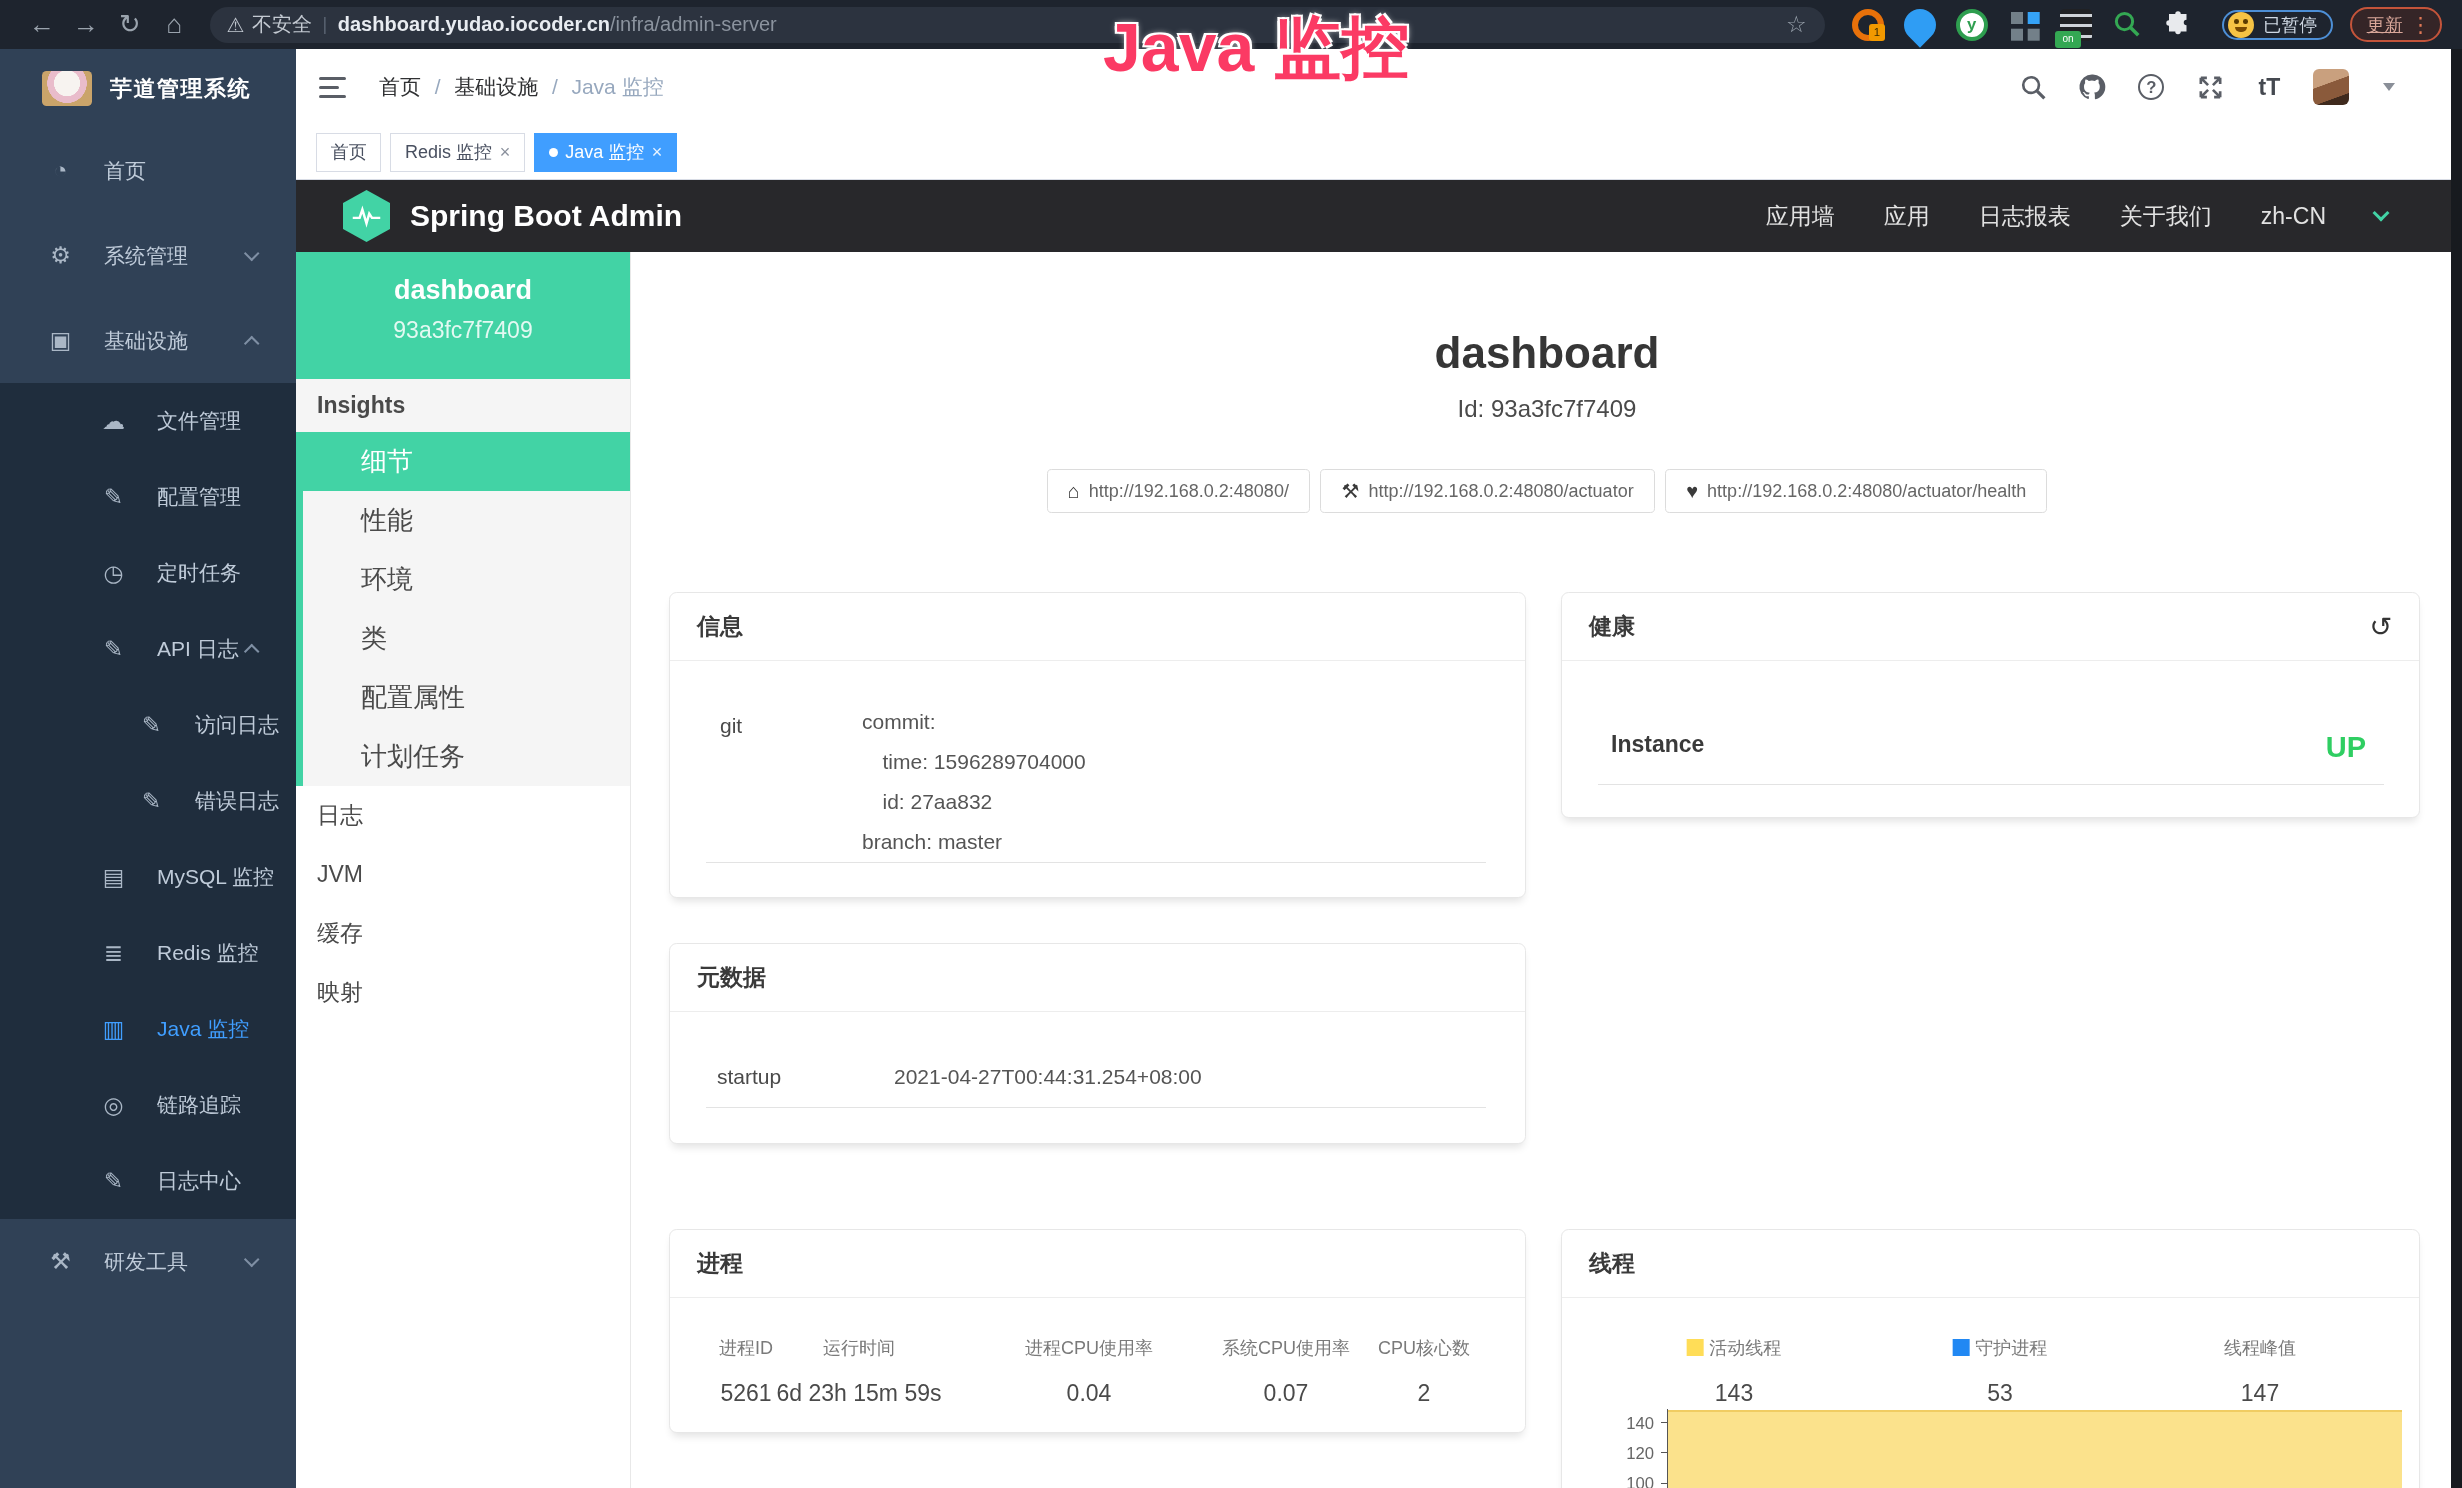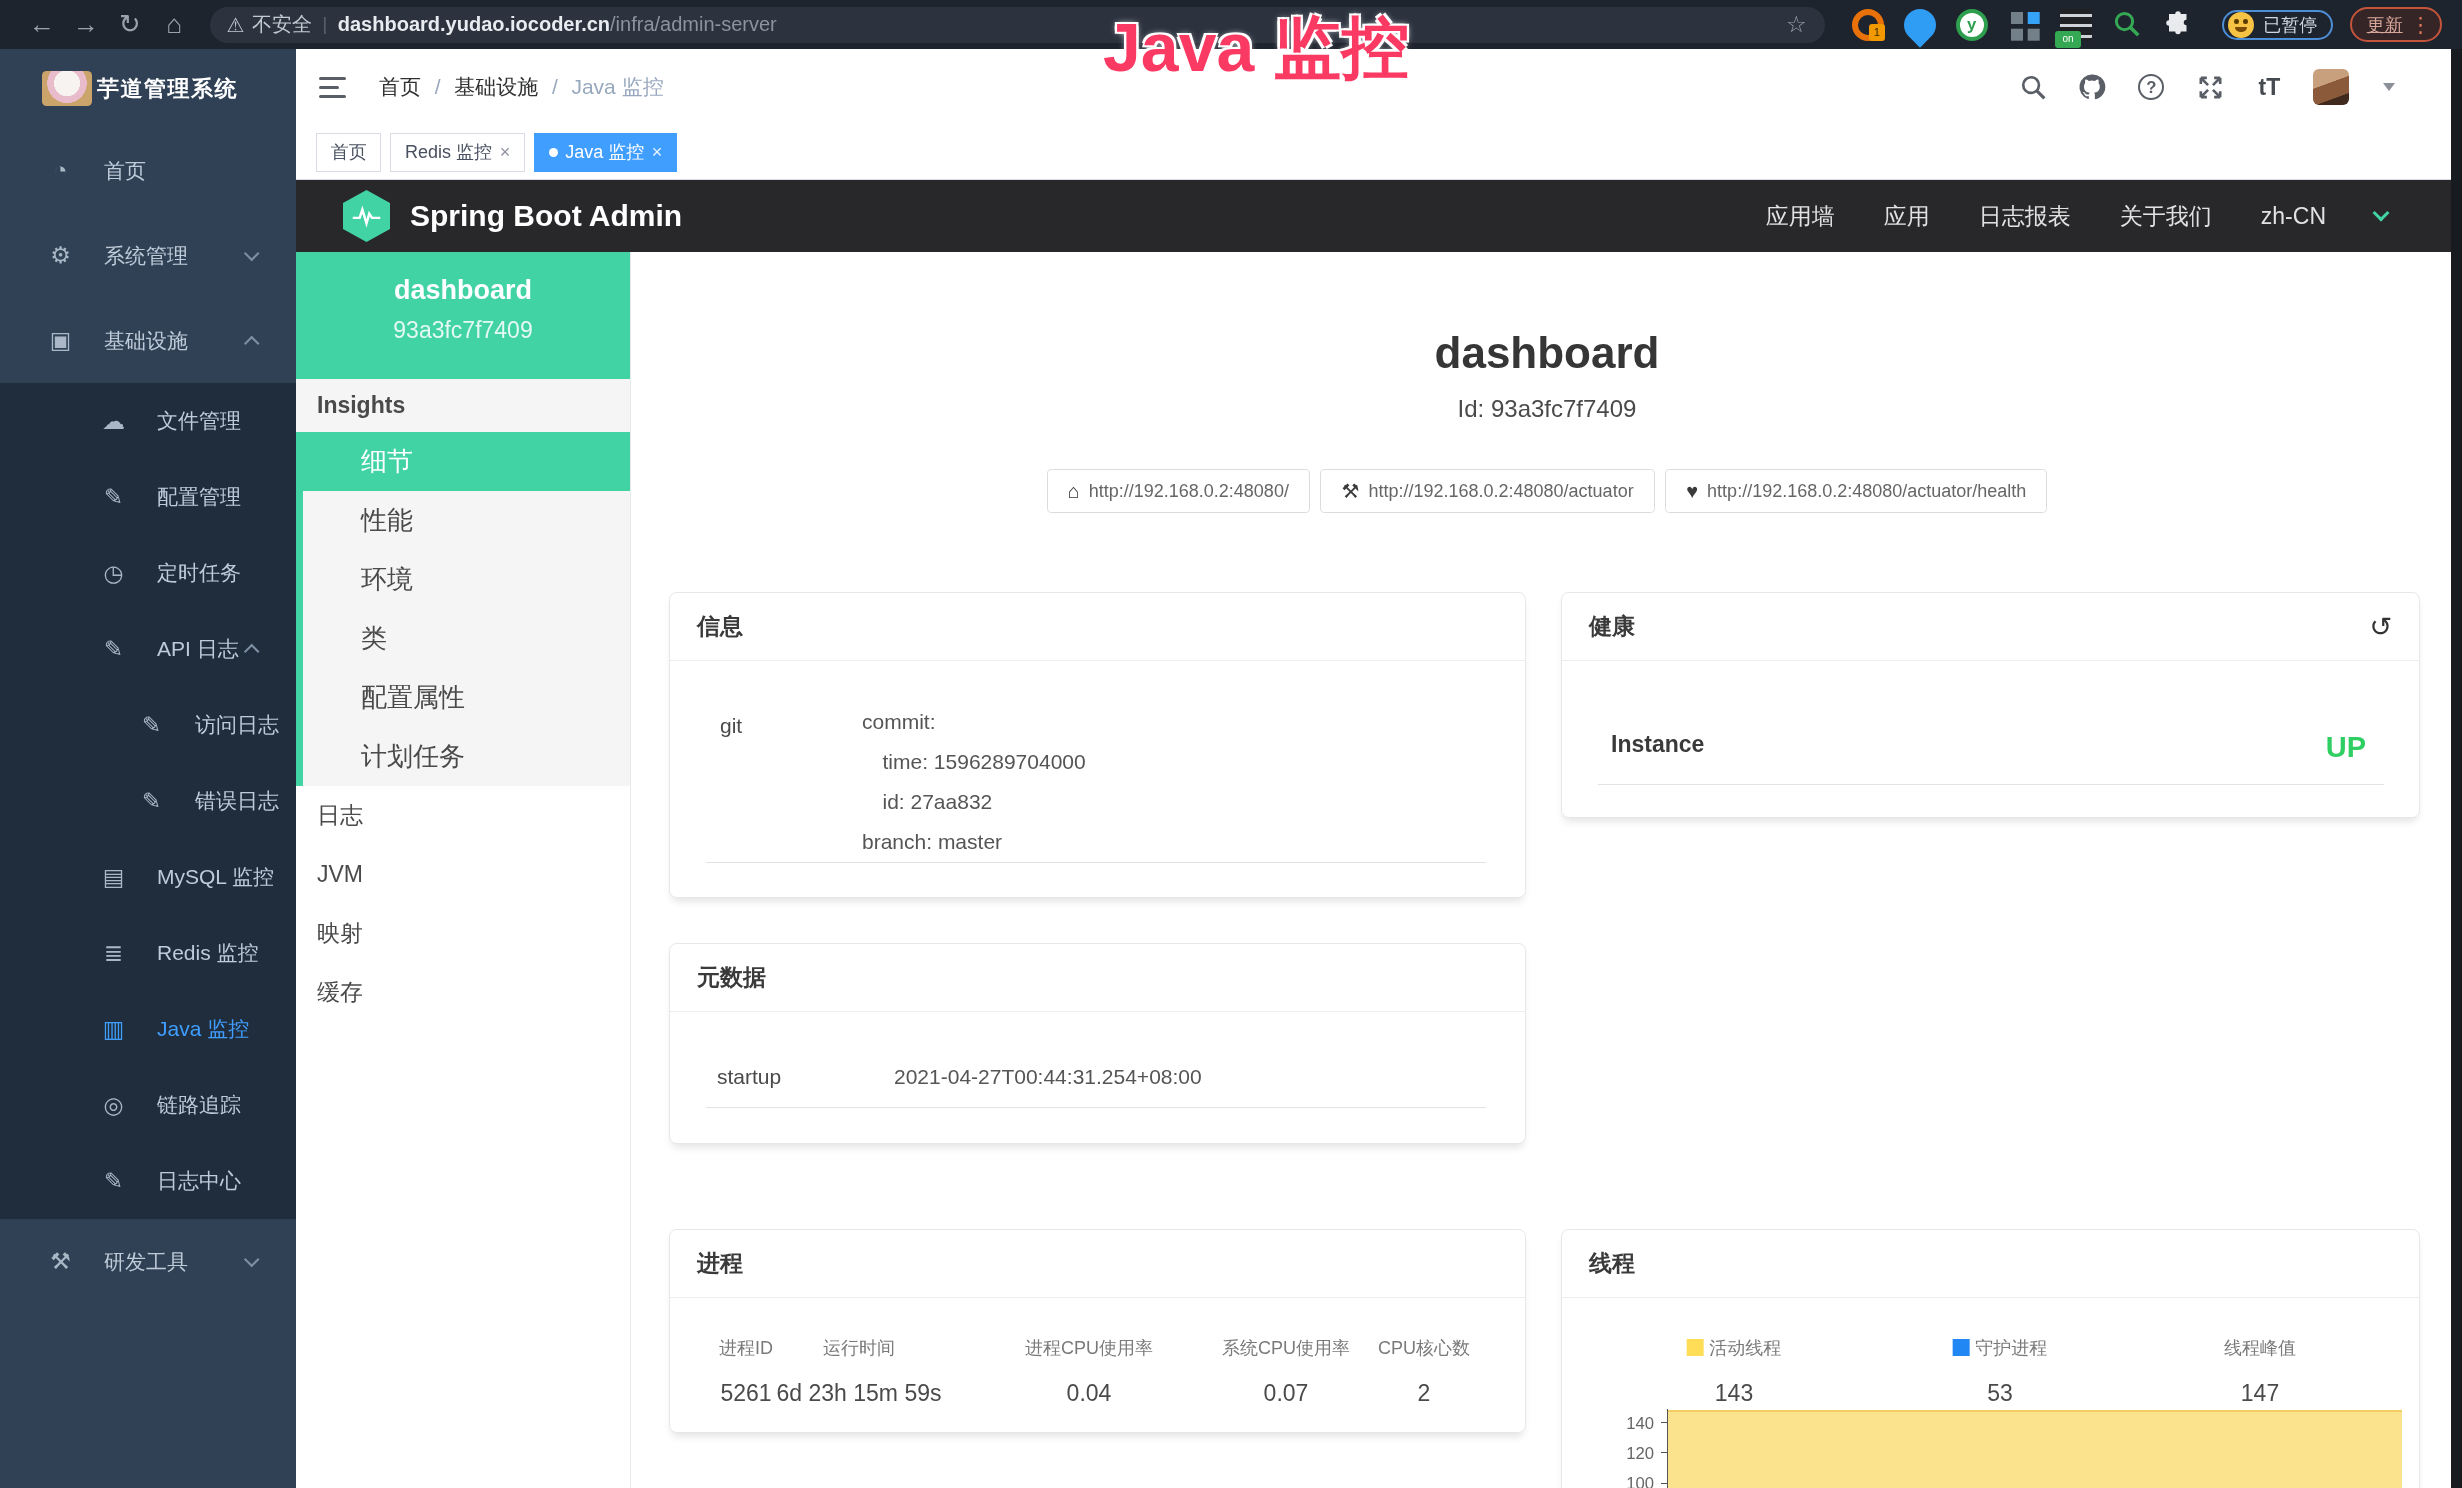--- a/index.html
+++ b/index.html
@@ -43,21 +43,21 @@
   .face::after { content:""; position:absolute; left:6.8px; top:15px; width:12px; height:5.3px;
     border-radius:0 0 7.6px 7.6px; background:#7a4a00; }
   .profile-pill span { color:#cfd8e3; font-size:18px; }
   .update-pill { margin-left:16.7px; height:35px; border:2.3px solid #c4543a; border-radius:18px;
     background:#352527; display:flex; align-items:center; padding:0 9px 0 15px; gap:7.6px; cursor:pointer; }
   .update-pill .upd { color:#d9a79a; font-size:18px;text-decoration:underline; }
   .update-pill .dots { color:#e07856; font-size:21px; }
 
   
   .sidebar { position:absolute; left:0; top:49px; width:296px; height:1440px; background:#304156; z-index:10; }
-  .logo-row { height:79px; display:flex; align-items:center; padding-left:42px; gap:5px; }
+  .logo-row { height:79px; display:flex; align-items:center; padding-left:42px; gap:18px; }
   .logo-img { width:50px; height:35px; border-radius:4.6px;
     background:radial-gradient(circle at 50% 35%, #f7f3f0 0 38%, #e9bccb 39% 58%, #caa46a 59% 100%); }
   .logo-title { color:#fff; font-size:22px; font-weight:bold; letter-spacing:1.5px; }
   .s-item { height:85px; display:flex; align-items:center; color:#bfcbd9; font-size:21px; cursor:pointer; position:relative; }
   .s-sub { background:#1f2d3d; }
   .s-sub .s-item { height:76px; }
   .s-icon { width:33px; text-align:center; font-size:23px; color:#aab7c6; margin-right:27px; flex:0 0 auto; }
   .pl1 { padding-left:44px; } .pl2 { padding-left:97px; } .pl3 { padding-left:135px; }
   .chev { width:11.4px; height:11.4px; border-right:2.3px solid #7f8fa4; border-bottom:2.3px solid #7f8fa4;
     position:absolute; right:39px; top:50%; }
@@ -369,22 +369,22 @@
     <div class="sba-group">
       <div class="sba-gi active">细节</div>
       <div class="sba-gi">性能</div>
       <div class="sba-gi">环境</div>
       <div class="sba-gi">类</div>
       <div class="sba-gi">配置属性</div>
       <div class="sba-gi">计划任务</div>
     </div>
     <div class="sba-li">日志</div>
     <div class="sba-li">JVM</div>
+    <div class="sba-li">缓存</div>
     <div class="sba-li">映射</div>
-    <div class="sba-li">缓存</div>
   </div>
 
   <div class="sba-main">
     <div class="m-title">dashboard</div>
     <div class="m-id">Id: 93a3fc7f7409</div>
     <div class="url-row">
       <div class="url-btn">
         <span class="ic">⌂</span>
         <span>http://192.168.0.2:48080/</span>
       </div>

